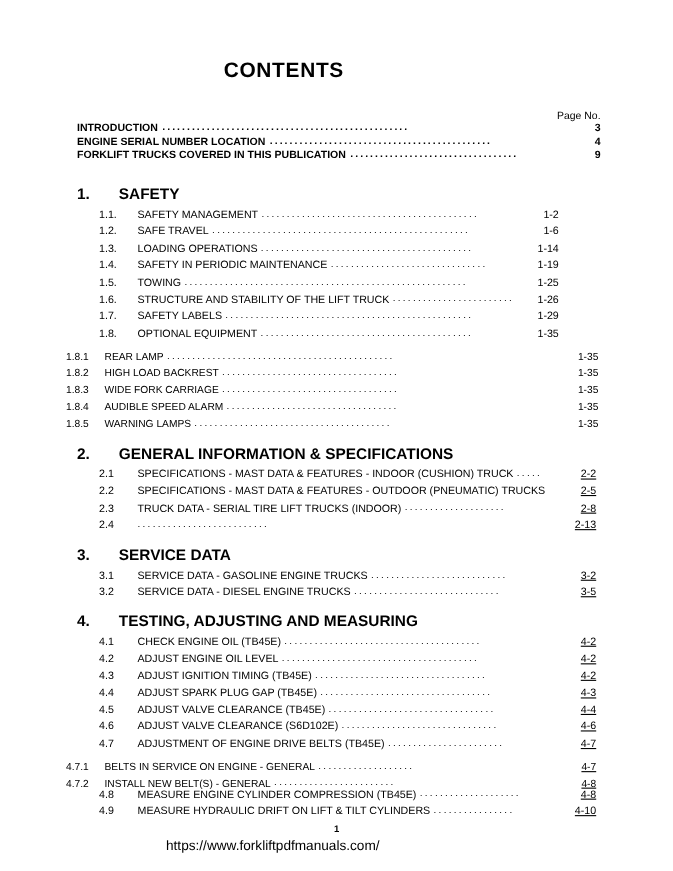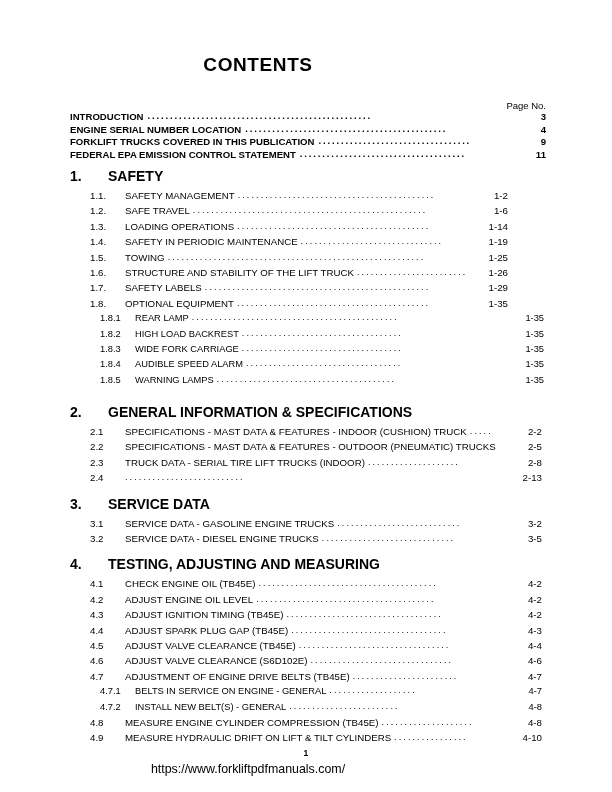--- a/index.html
+++ b/index.html
@@ -131,30 +131,31 @@
     padding-right: 104px;
   }
   .r2 .num { width: 35px; flex: 0 0 35px; }
   .r2 .label { padding-right: 3px; }
   .r2 .pg { width: 22px; }
 
   
   .r3 {
     font-size: 9.3px;
     height: 15.4px;
-    padding-left: 100px;
+    padding-left: 60px;
     padding-right: 68px;
+    align-items: flex-end;
   }
   .r3 .num { width: 35px; flex: 0 0 35px; }
   .r3 .label { padding-right: 3px; }
   .r3 .pg { width: 22px; }
 
   
   .pr-s2 { padding-right: 70px; }
-  .pr-s2 .pg { width: 24px; }
+  .pr-s2 .pg { width: 24px; text-decoration: underline; }
 
   
   .leader.empty { letter-spacing: 0; }
 
   
   .footer-num {
     position: absolute;
     top: 748px;
     left: 0;
     width: 612px;
@@ -190,25 +191,20 @@
       <div class="row r-top">
         <span class="label">ENGINE SERIAL NUMBER LOCATION</span>
         <span class="leader">.............................................</span>
         <span class="pg">4</span>
       </div>
       <div class="row r-top">
         <span class="label">FORKLIFT TRUCKS COVERED IN THIS PUBLICATION</span>
         <span class="leader">..................................</span>
         <span class="pg">9</span>
       </div>
-      <div class="row r-top">
-        <span class="label">FEDERAL EPA EMISSION CONTROL STATEMENT</span>
-        <span class="leader">.....................................</span>
-        <span class="pg">11</span>
-      </div>
     </div>
 
   <div class="toc" id="toc-chapters" style="top:168px;">
       <div class="chapter">
         <span class="c-num">1.</span>
         <span class="c-title">SAFETY</span>
       </div>
       <div class="row r2">
         <span class="num">1.1.</span>
         <span class="label">SAFETY MANAGEMENT</span>

